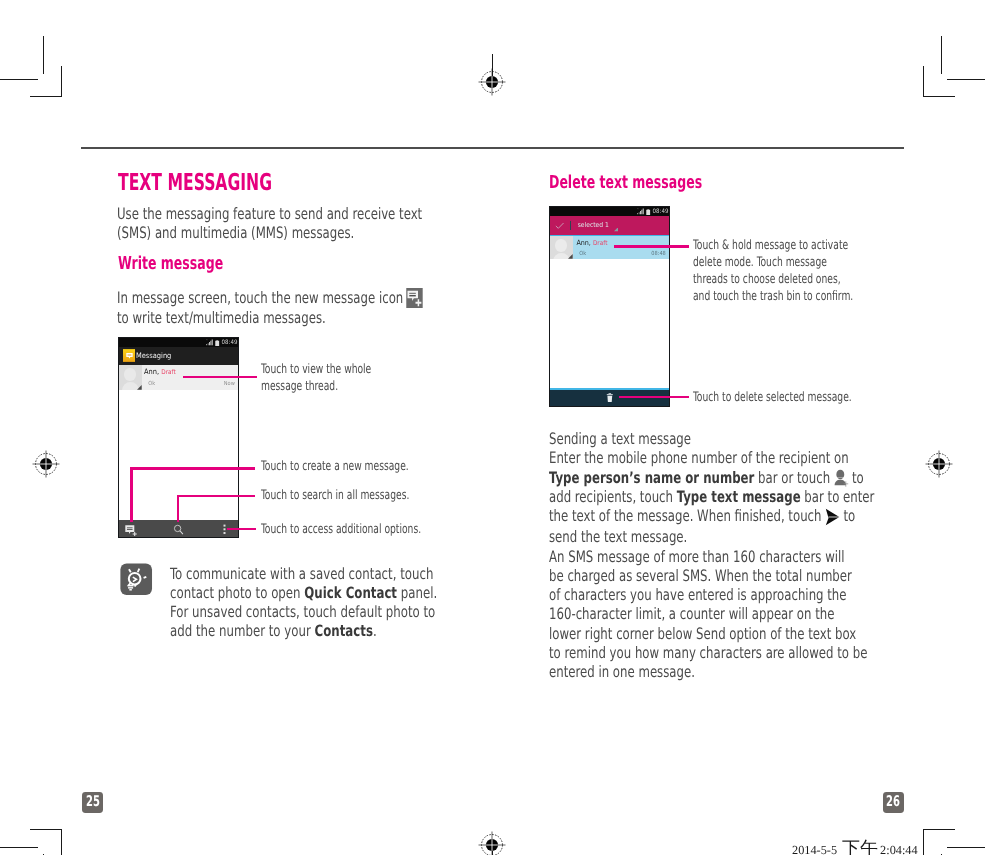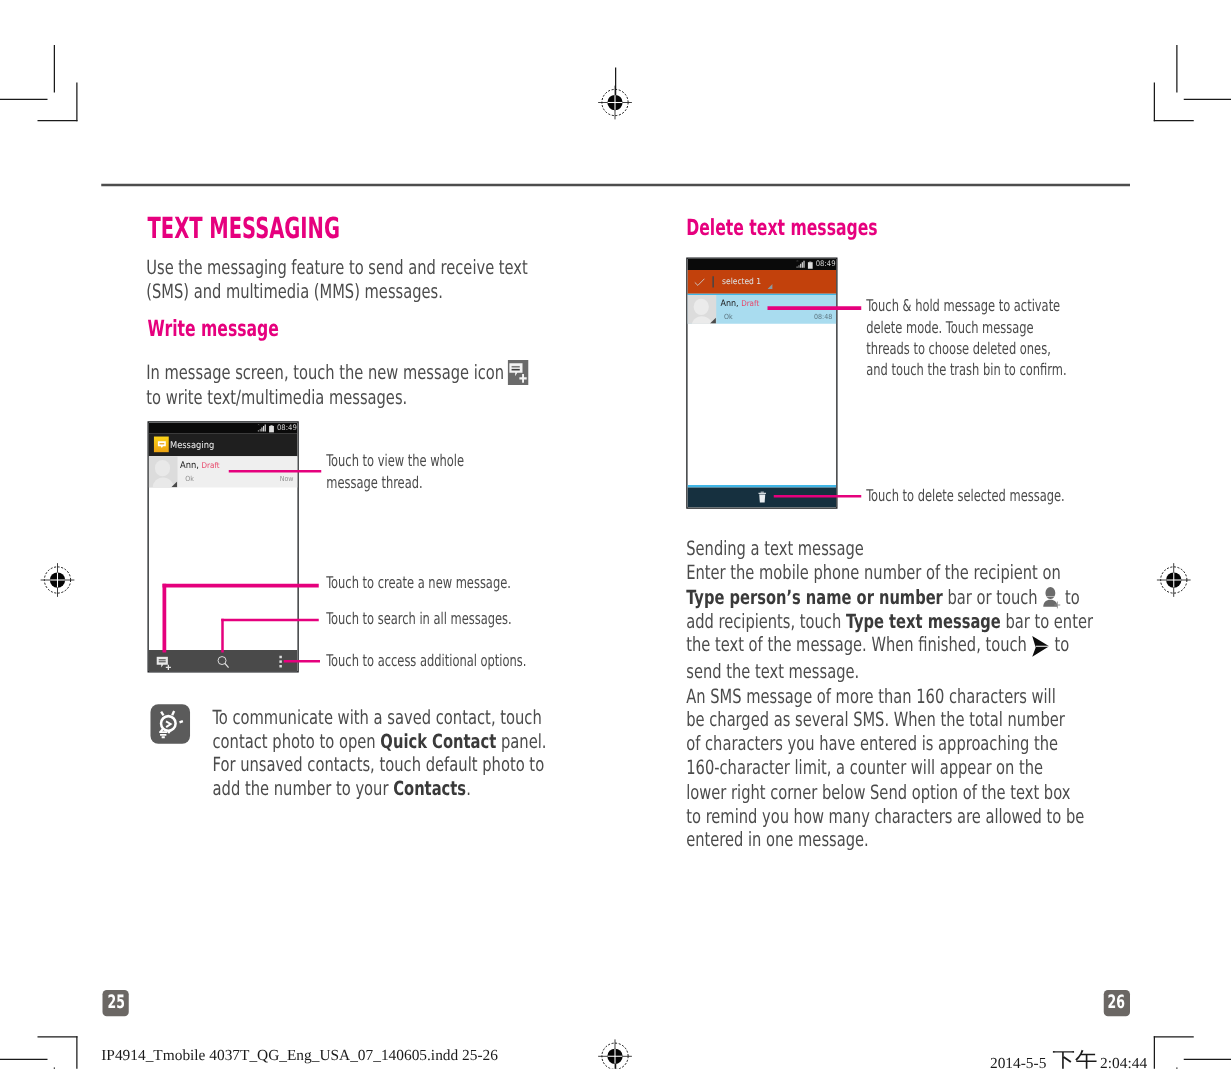--- a/index.html
+++ b/index.html
@@ -243,21 +243,21 @@
         <polygon points="12.0,12.8 12.0,1.0 14.0,1.0 14.0,12.8" fill="#dedede"></polygon>
       </svg>
       <svg style="position:absolute;left:96.3px;top:1.5px;" width="4.4" height="6.6" viewBox="0 0 10 14">
         <rect x="3.0" y="0" width="4.0" height="1.3" fill="#dedede"></rect>
         <rect x="0.6" y="1.2" width="8.8" height="12.4" fill="#dedede"></rect>
       </svg>
       <div style="position:absolute;left:102.6px;top:1.2px;font-size:6.1px;line-height:7px;color:#d2d2d2;
                   font-family:'DejaVu Sans Condensed',sans-serif;white-space:nowrap;">08:49</div>
     </div>
 
-    <div style="position:absolute;left:0;top:9.2px;width:100%;height:18.4px;background:#c2410c;text-align:right;">
+    <div style="position:absolute;left:0;top:9.2px;width:100%;height:18.4px;background:#be185d;text-align:right;">
       <svg style="position:absolute;left:4.5px;top:5.4px;" width="9.4" height="7.4" viewBox="0 0 22 18">
         <polyline points="1.6,9.6 7.6,15.4 20.4,2.4" fill="none" stroke="#cdd7dd" stroke-width="1.6"></polyline>
       </svg>
       <div style="position:absolute;left:20.3px;top:4.6px;width:0.75px;height:9.5px;background:#2e4552;"></div>
       <div style="position:absolute;left:27.7px;top:5.8px;font-size:6.7px;line-height:7.4px;color:#dde4e8;
                   font-family:'DejaVu Sans Condensed',sans-serif;white-space:nowrap;">selected 1</div>
       <svg style="position:absolute;left:63.6px;top:11.2px;" width="4.2" height="4.2" viewBox="0 0 10 10">
         <polygon points="10,0 10,10 0,10" fill="#8b9aa2"></polygon>
       </svg>
     </div>
@@ -379,18 +379,17 @@
       <span>add the number to your </span><b>Contacts</b><span>.</span>
     </div>
   </div>
 
   <div class="pagenum" style="left:82px;top:755.5px;width:21.4px;height:21.9px;">
       <span>25</span>
     </div>
   <div class="pagenum" style="left:882.5px;top:755.5px;width:21.4px;height:21px;">
       <span>26</span>
     </div>
-  <div class="footer" style="left:81px;top:801px;">IP4914_Tmobile 4037T_QG_Eng_USA_07_140605.indd   25-26</div>
   <div class="footer" style="left:792px;top:801px;">
     <span>2014-5-5</span><span style="display:inline-block;width:5px;"></span><span style="font-size:18px;">下午</span><span style="display:inline-block;width:2px;"></span><span>2:04:44</span>
   </div>
 
 </div>
 
 </body></html>

